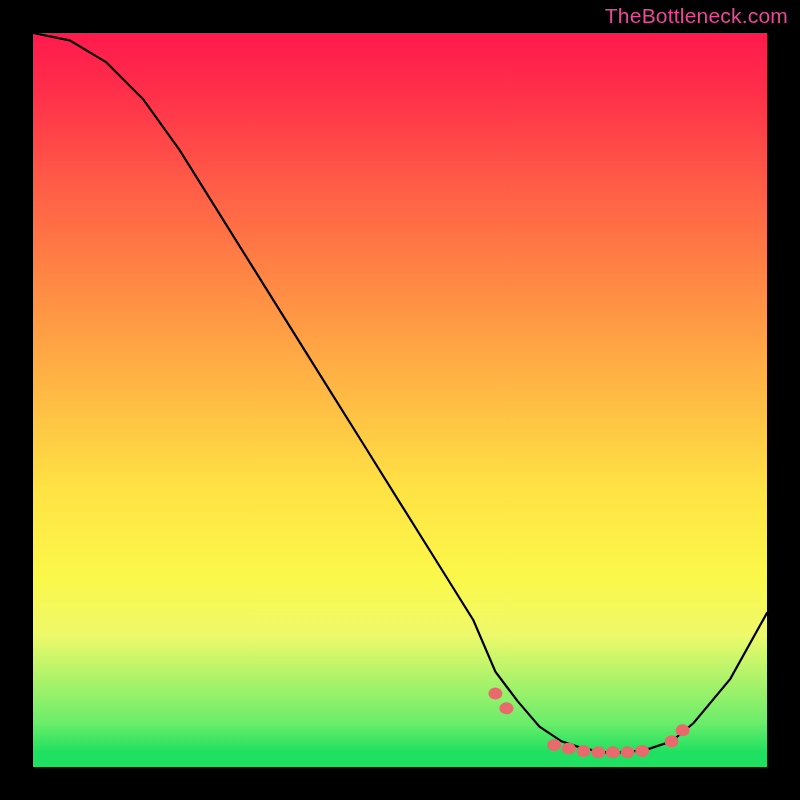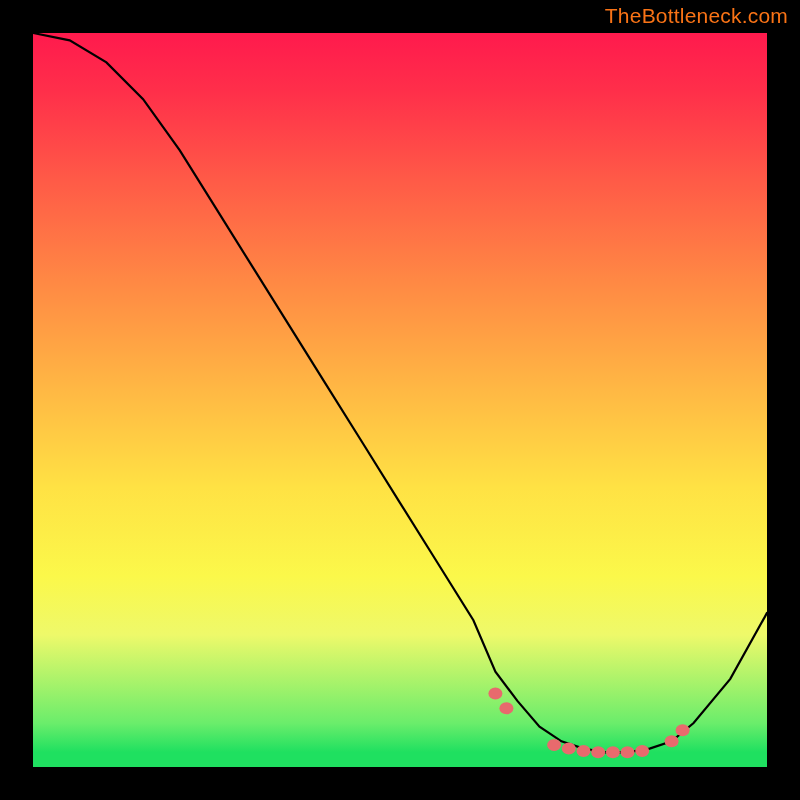--- a/index.html
+++ b/index.html
@@ -18,21 +18,21 @@
     top: 0;
     width: 800px;
     height: 800px;
     background: #000;
   }
 
   .watermark {
     position: absolute;
     top: 4px;
     right: 12px;
-    color: #f97316;
+    color: #ec4899;
     font-size: 21px;
     font-weight: 400;
     letter-spacing: 0.2px;
     user-select: none;
   }
 
   .plot-area {
     position: absolute;
     left: 33px;
     top: 33px;

